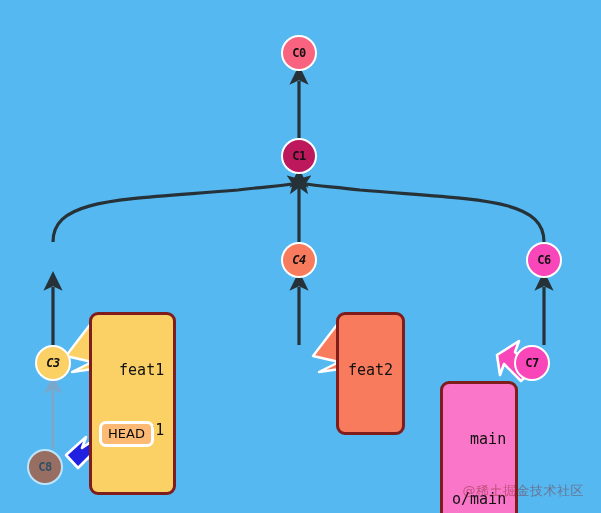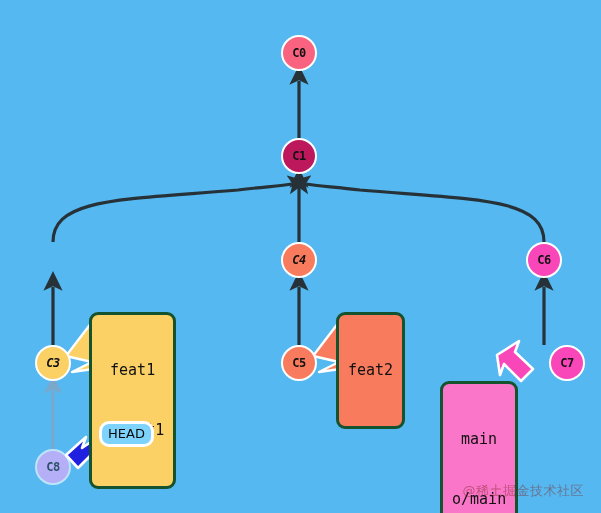--- a/index.html
+++ b/index.html
@@ -43,27 +43,27 @@
     margin-left: -18px;
     margin-top: -18px;
   }
   .node-faded {
     opacity: 0.62;
   }
   .label-box {
     position: absolute;
     box-sizing: border-box;
     border-radius: 9px;
-    border: 3px solid #14532d;
-    padding: 5px 9px 6px 9px;
+    border: 3px solid #7f1d1d;
+    padding: 5px 9px 12px 9px;
     font-family: "DejaVu Sans Mono", "Liberation Mono", monospace;
     font-size: 15px;
     line-height: 20px;
     color: #111111;
-    text-align: center;
+    text-align: right;
     white-space: pre;
     z-index: 8;
   }
   .head-box {
     position: absolute;
     box-sizing: border-box;
     border-radius: 7px;
     border: 3px solid #ffffff;
     padding: 1px 6px 2px 6px;
     font-family: "DejaVu Sans", "Liberation Sans", sans-serif;
@@ -130,46 +130,43 @@
   </div>
   <div class="node node-lg" style="left:299px; top:156px; background:#be185d;">
     <span>C1</span>
   </div>
   <div class="node node-lg" style="left:53px; top:363px; background:#fbd065;font-style:italic;">
     <span>C3</span>
   </div>
   <div class="node node-lg" style="left:299px; top:260px; background:#f97b5d;font-style:italic;">
     <span>C4</span>
   </div>
-  <div class="node node-lg" style="left:299px; top:363px; background:#f97b5d;">
-    <span>C5</span>
-  </div>
   <div class="node node-lg" style="left:544px; top:260px; background:#f946b8;justify-content:center;">
     <span>C6</span>
   </div>
-  <div class="node node-lg" style="left:567px; top:363px; background:#f946b8;">
+  <div class="node node-lg" style="left:532px; top:363px; background:#f946b8;">
     <span>C7</span>
   </div>
-  <div class="node node-lg node-faded" style="left:53px; top:467px; background:#f0abfc;">
+  <div class="node node-lg node-faded" style="left:45px; top:467px; background:#c2410c;">
     <span>C8</span>
   </div>
 
   <div class="label-box" style="left:89px; top:312px; background:#fbd065;">
     <div>feat1</div>
     <div>o/feat1</div>
   </div>
 
   <div class="label-box" style="left:336px; top:312px; background:#f97b5d;">
     <div>feat2</div>
   </div>
 
   <div class="label-box" style="left:440px; top:381px; background:#f976c8;">
     <div>main</div>
     <div>o/main</div>
   </div>
 
-  <div class="head-box" style="left:99px; top:421px; background:#7dd3fc;border-radius:10px;">
+  <div class="head-box" style="left:99px; top:421px; background:#fdba74;">
     <span>HEAD</span>
   </div>
 
   <div class="watermark">@稀土掘金技术社区</div>
 
 </div>
 
 </body></html>

